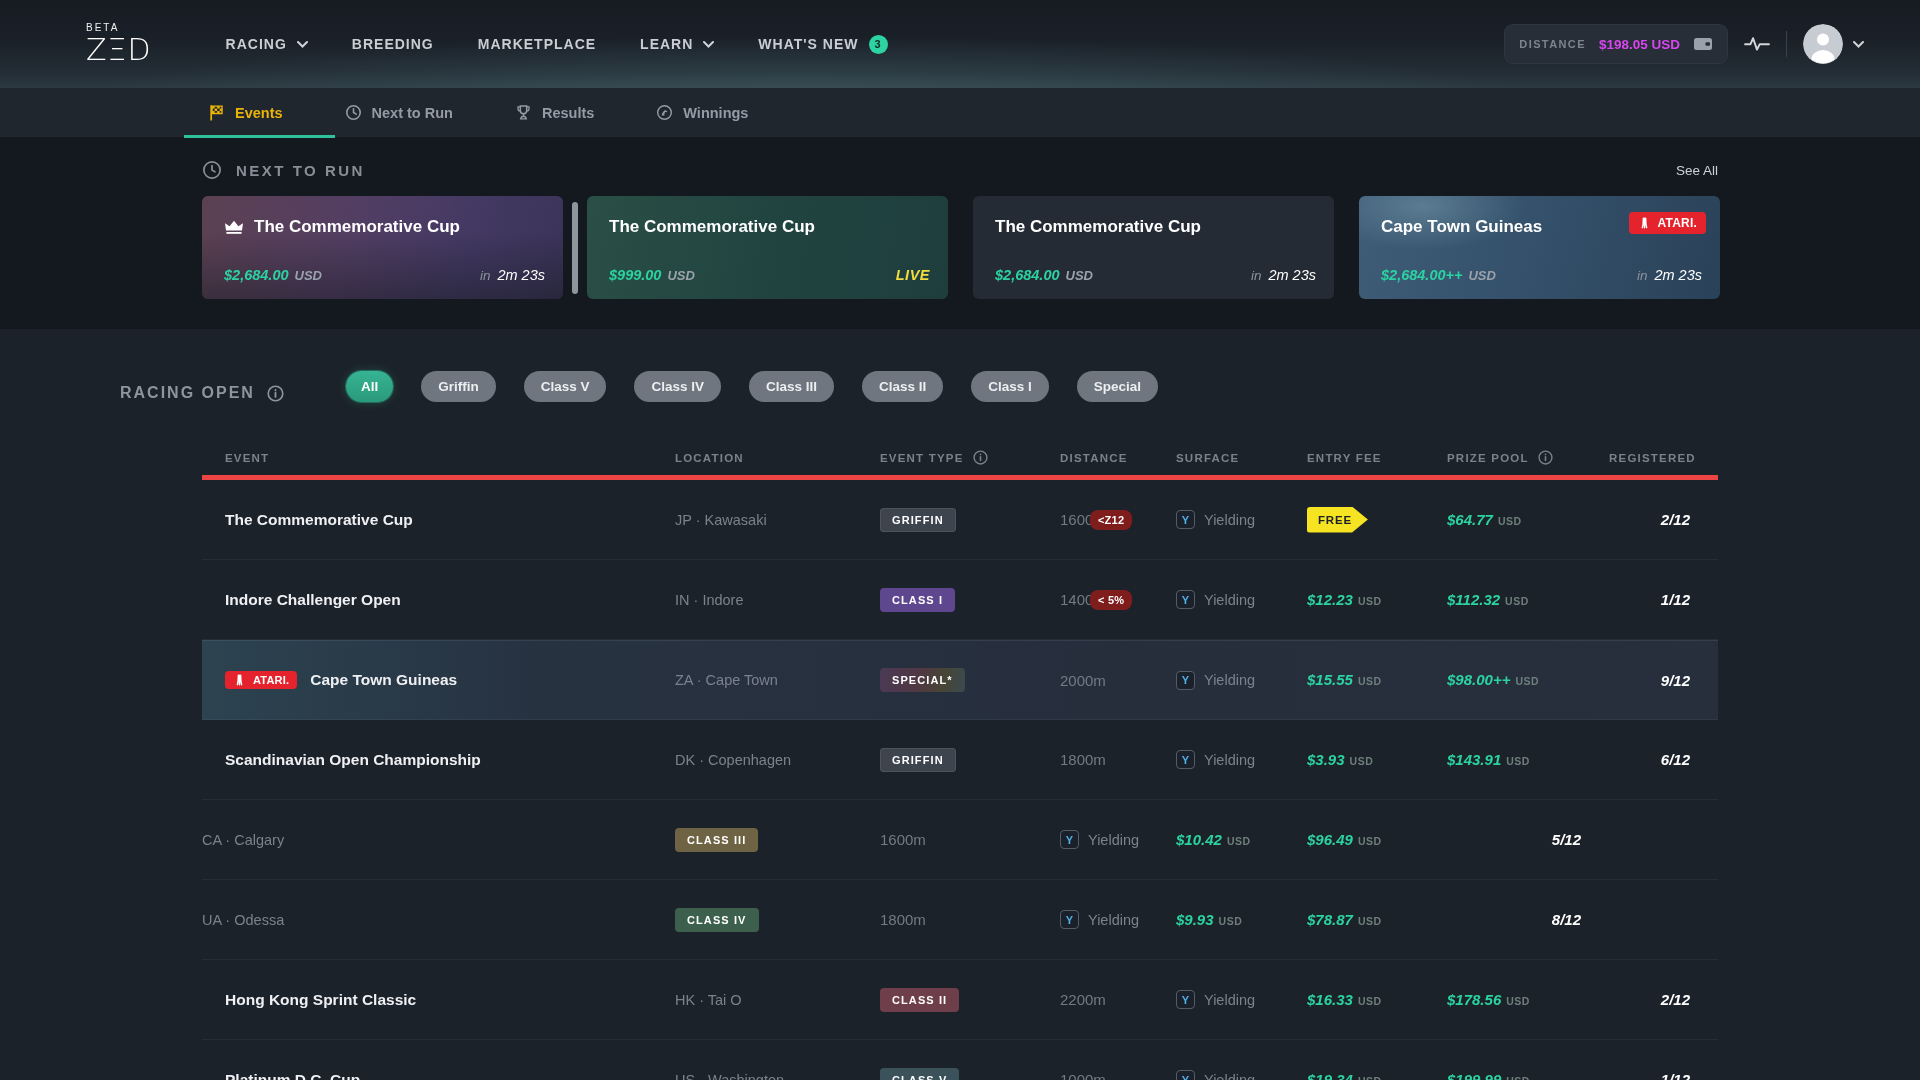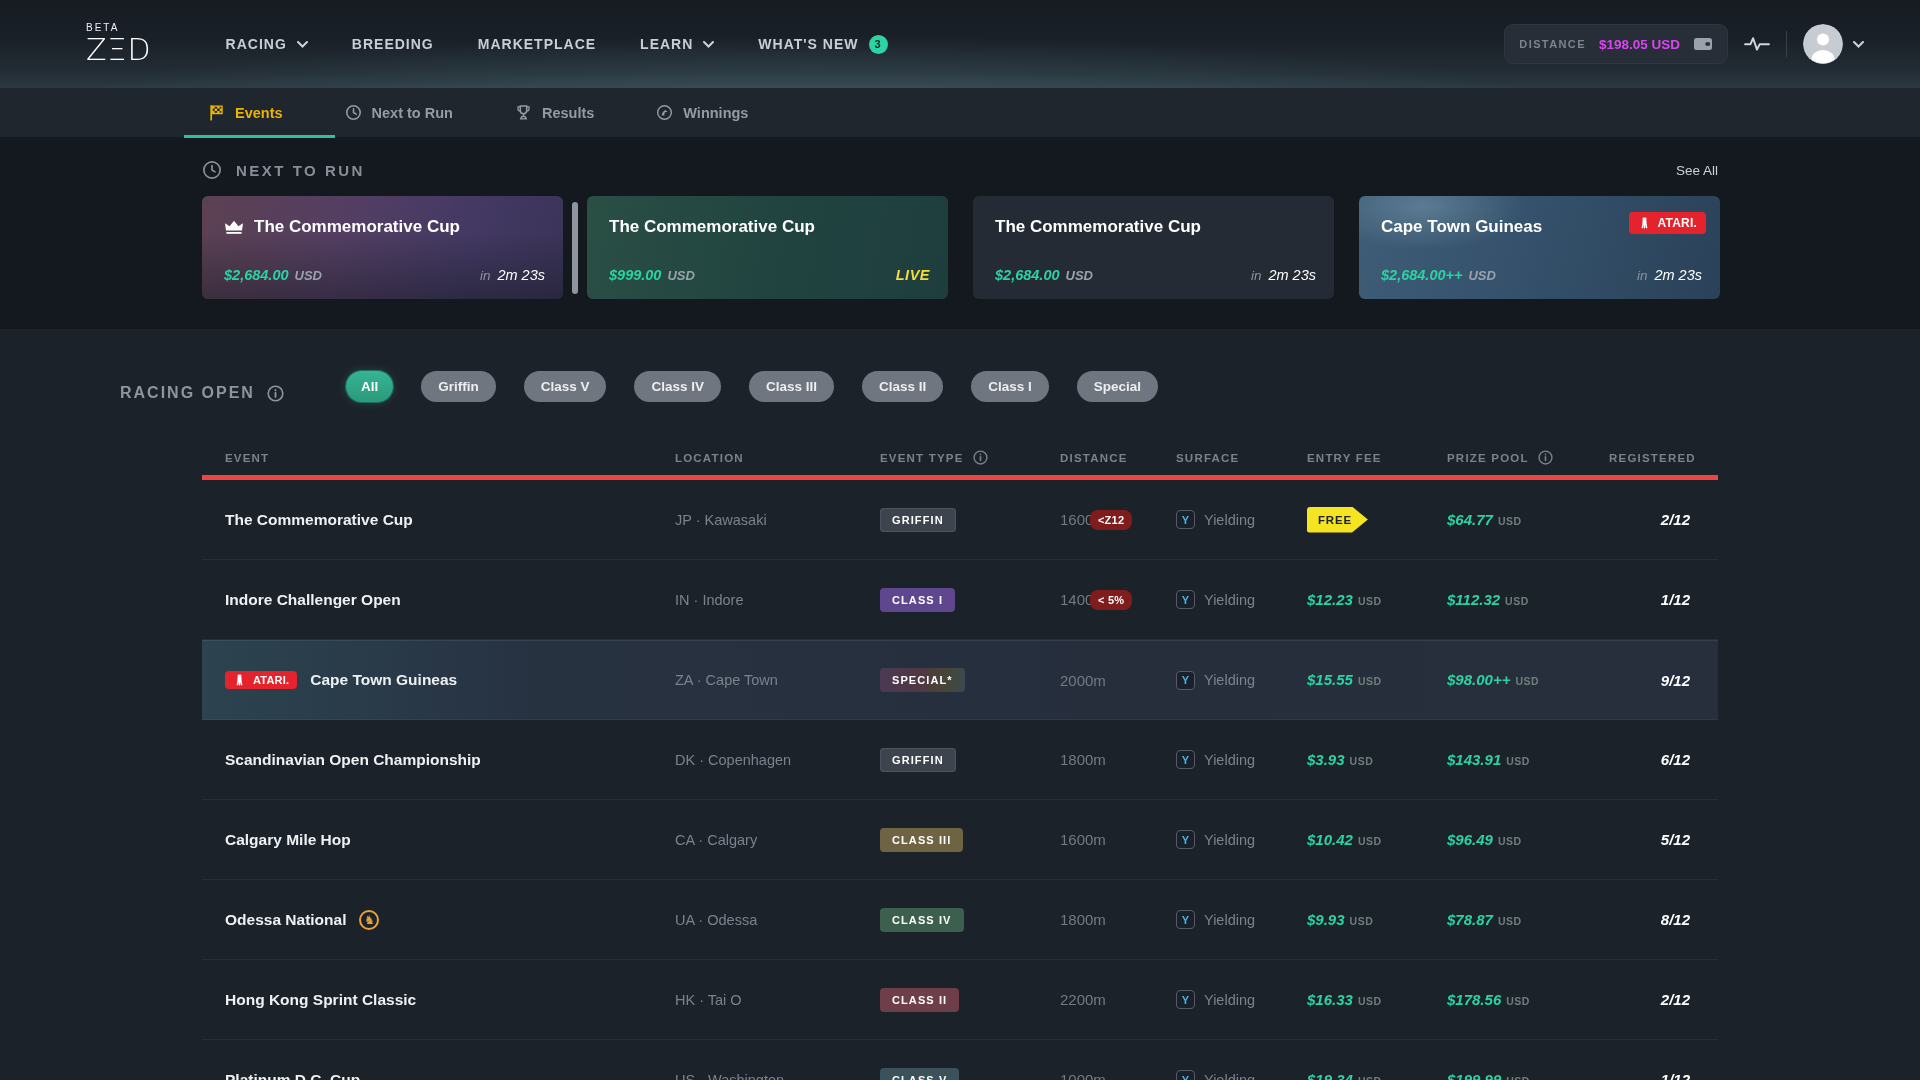--- a/index.html
+++ b/index.html
@@ -435,42 +435,35 @@
       <div class="td-surf">
           <span class="ybox">Y</span>
           <span>Yielding</span>
         </div>
       <div><span class="money">$3.93</span><span class="usd">USD</span></div>
       <div><span class="money">$143.91</span><span class="usd">USD</span></div>
       <div class="td-reg">6/12</div>
     </div>
 
     <div class="tgrid trow">
-      <div class="td-event">
-          <span>Calgary Mile Hop</span>
-        </div>
       <div class="td-loc">CA · Calgary</div>
       <div><span class="tbadge cls-c3">CLASS III</span></div>
       <div class="td-dist">
           <span>1600m</span>
         </div>
       <div class="td-surf">
           <span class="ybox">Y</span>
           <span>Yielding</span>
         </div>
       <div><span class="money">$10.42</span><span class="usd">USD</span></div>
       <div><span class="money">$96.49</span><span class="usd">USD</span></div>
       <div class="td-reg">5/12</div>
     </div>
 
     <div class="tgrid trow">
-      <div class="td-event">
-          <span>Odessa National</span>
-        <span class="horse-medal">♞</span>
-        </div>
       <div class="td-loc">UA · Odessa</div>
       <div><span class="tbadge cls-c4">CLASS IV</span></div>
       <div class="td-dist">
           <span>1800m</span>
         </div>
       <div class="td-surf">
           <span class="ybox">Y</span>
           <span>Yielding</span>
         </div>
       <div><span class="money">$9.93</span><span class="usd">USD</span></div>

